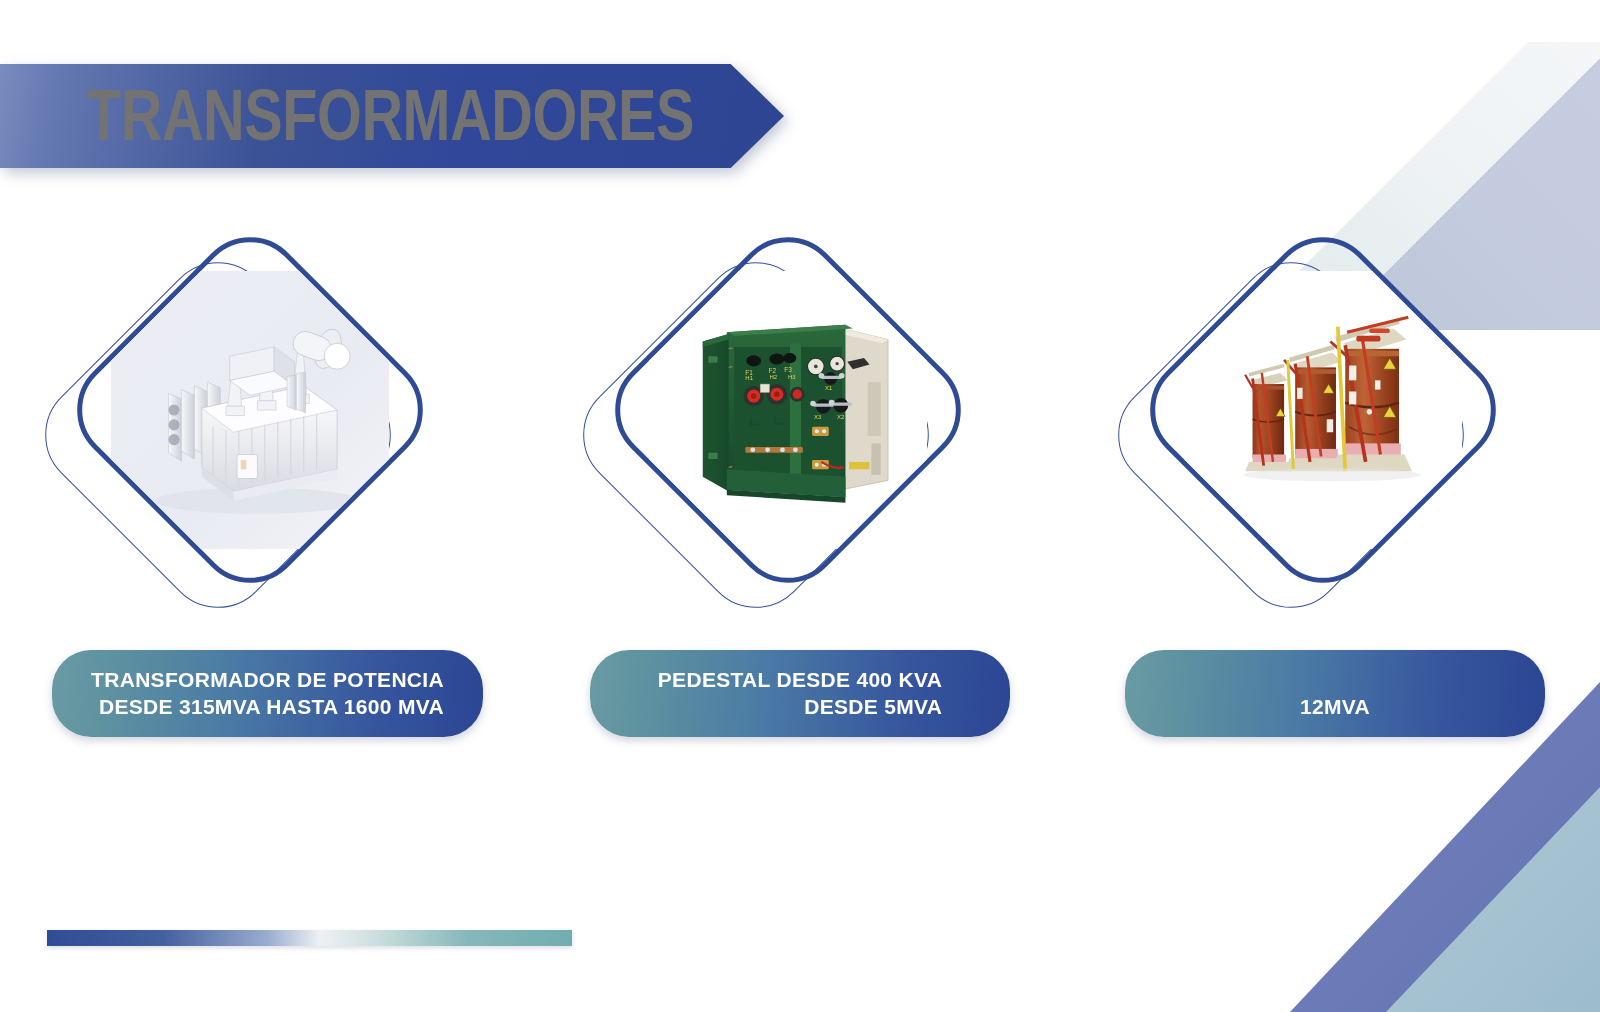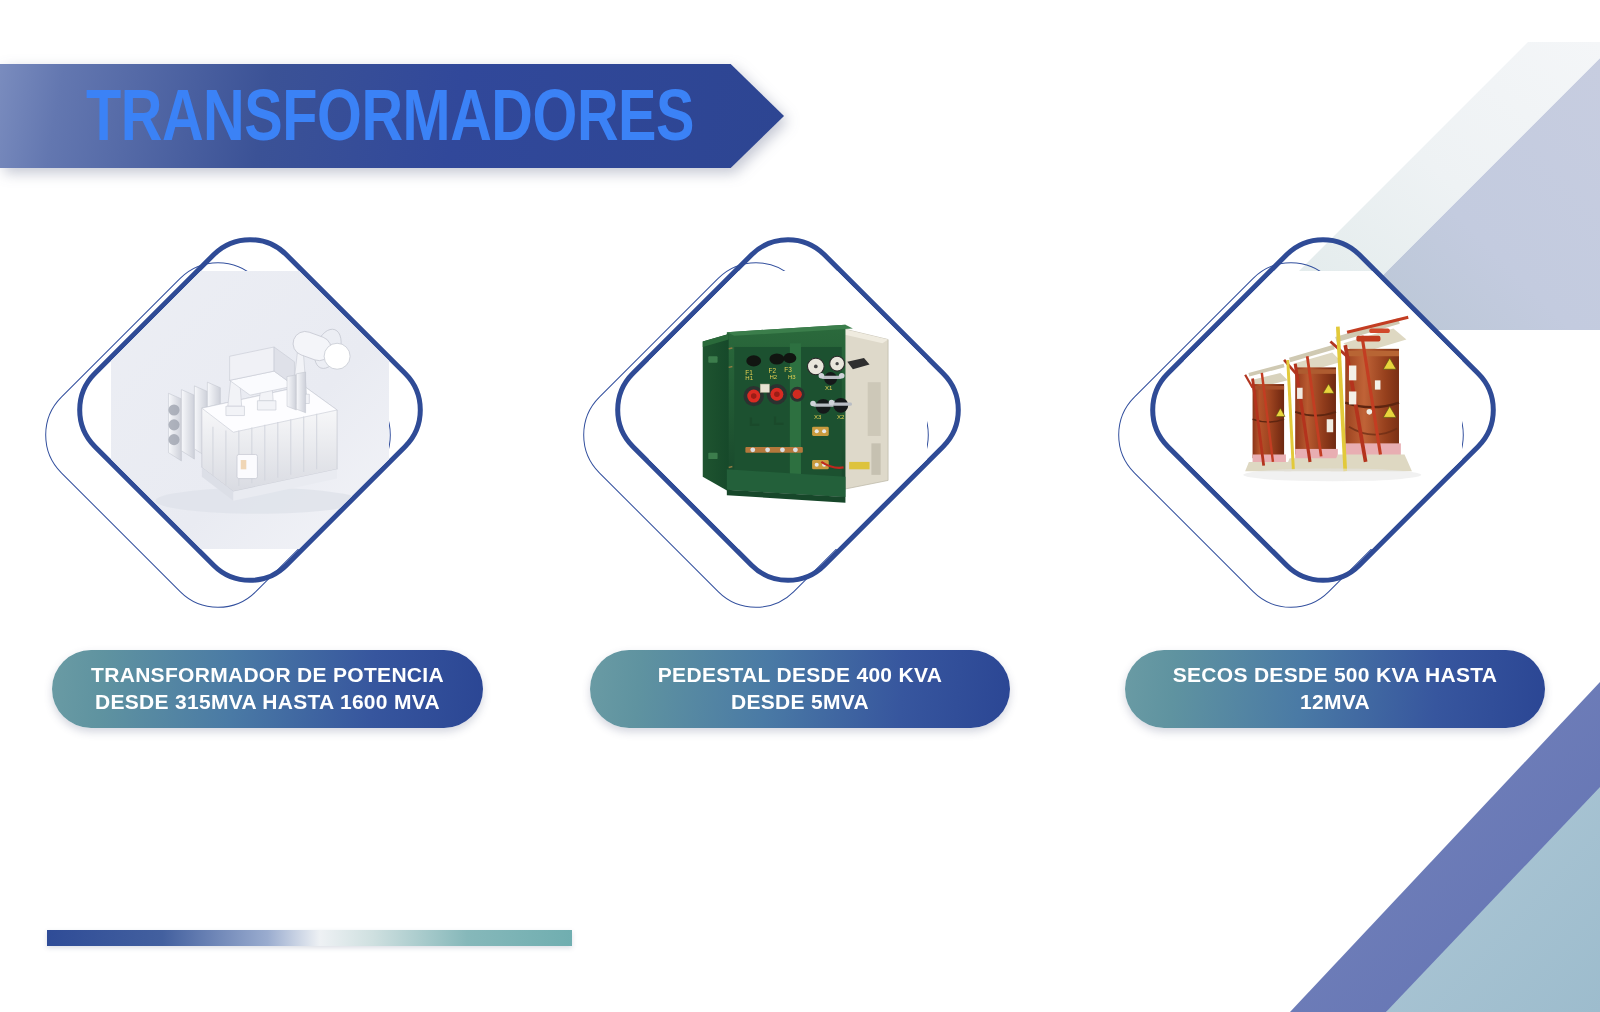--- a/index.html
+++ b/index.html
@@ -31,21 +31,21 @@
   }
   #title-banner .banner-shape {
     position:absolute; inset:0;
     background:linear-gradient(100deg,#7a8cbe 0%, #6377b0 8%, #3b5296 34%, #31489a 58%, #2d4592 100%);
     clip-path: polygon(0 0, 93.2% 0, 100% 50%, 93.2% 100%, 0 100%);
   }
   #title-text {
     position:absolute;
     left:86px; top:50%;
     transform:translateY(-52%);
-    color:#3b82f6;
+    color:#737373;
     font-size:62px;
     font-weight:bold;
     letter-spacing:-0.5px;
     font-stretch:condensed;
     transform-origin:left center;
     white-space:nowrap;
     font-family:"Liberation Sans Narrow","Liberation Sans",sans-serif;
   }
   #title-text span { display:inline-block; transform:scaleX(0.93) scaleY(1.18); transform-origin:left center; }
 
@@ -79,26 +79,26 @@
     transform:rotate(-45deg);
     transform-origin:center center;
     display:flex; align-items:center; justify-content:center;
     overflow:hidden;
   }
   .diamond-photo { position:absolute; left:0; top:0; width:100%; height:100%; }
 
   
   .pill {
     position:absolute;
-    height:78px;
+    height:87px;
     border-radius:39px;
     display:flex;
     align-items:center;
     justify-content:center;
-    text-align:center;
+    text-align:right;
     color:#ffffff;
     font-weight:bold;
     font-size:21px;
     line-height:1.28;
     letter-spacing:0.3px;
     padding:0 18px;
     box-shadow:0 4px 9px rgba(60,70,110,0.22);
     background:linear-gradient(95deg,#6a9ba4 0%, #5f93a0 12%, #4a7aa5 42%, #37569e 74%, #2b4694 100%);
   }
 
@@ -478,21 +478,21 @@
               <rect x="200" y="62" width="22" height="5" rx="2" fill="#d1482a"></rect>
             </g>
 
             <ellipse cx="160" cy="220" rx="96" ry="7" fill="#e6e6e6" opacity="0.55"></ellipse>
           </svg>
         </div>
       </div>
     </div>
     <div class="pill" style="left:7px; top:435px; width:420px;">
       <span>
-        <span>SECOS DESDE 500 KVA HASTA</span><br>
+        <br>
         <span>12MVA</span>
       </span>
     </div>
   </div>
 
   <div id="bottom-bar"></div>
 
 </div>
 
 </body></html>

